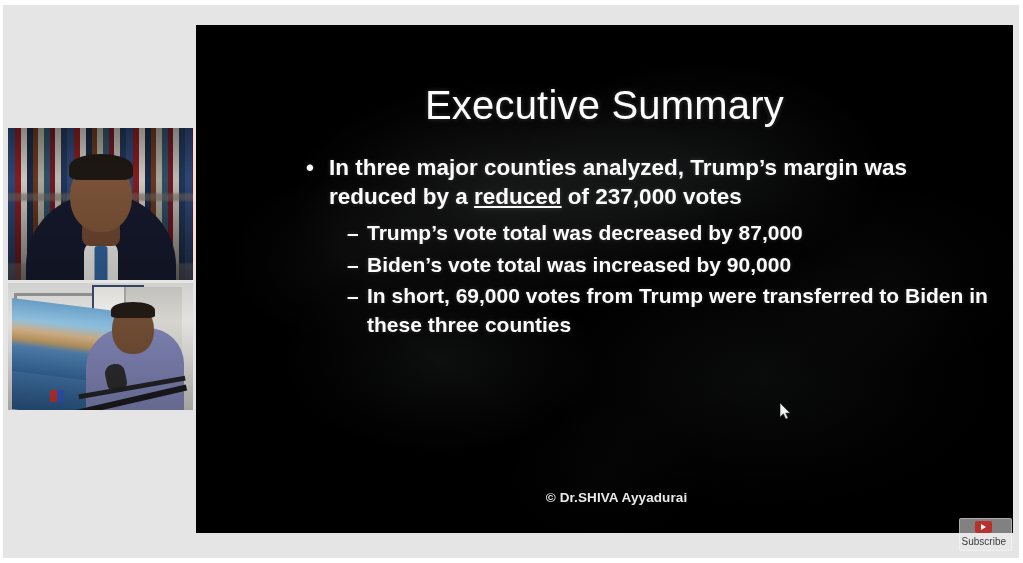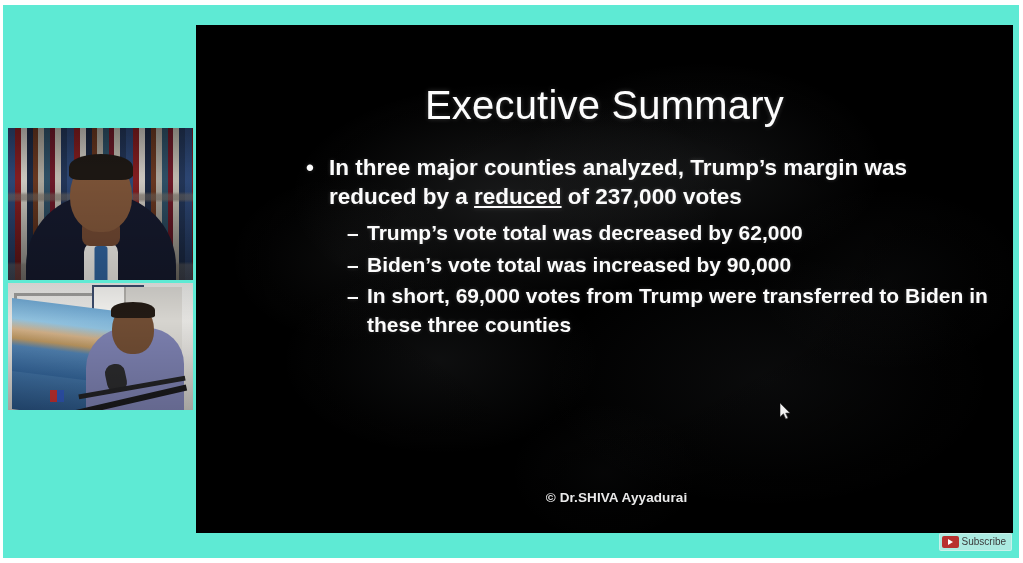--- a/index.html
+++ b/index.html
@@ -22,21 +22,21 @@
     height: 563px;
     background: #ffffff;
     box-sizing: border-box;
   }
   #stage {
     position: absolute;
     left: 3px;
     top: 5px;
     width: 1016px;
     height: 553px;
-    background: #5eead4;
+    background: #e5e5e5;
     overflow: hidden;
   }
 
   
   #slide {
     position: absolute;
     left: 193px;
     top: 20px;
     width: 817px;
     height: 508px;
@@ -129,20 +129,21 @@
     right: 7px;
     bottom: 7px;
     display: flex;
     align-items: center;
     gap: 3px;
     background: rgba(235,235,235,0.55);
     border: 1px solid rgba(255,255,255,0.35);
     border-radius: 2px;
     padding: 2px 5px 2px 2px;
     cursor: pointer;
+    flex-direction: column;
   }
   #yt-play-icon {
     width: 17px;
     height: 12px;
     background: #b8312f;
     border-radius: 2px;
     position: relative;
     flex: 0 0 auto;
   }
   #yt-play-icon::after {
@@ -382,21 +383,21 @@
 
       <div id="bullet-area">
 
         <div class="bullet-row level1">
           <span class="bullet-marker">•</span>
           <span class="bullet-text"><span>In three major counties analyzed, Trump’s margin was reduced by a </span><u>reduced</u><span> of 237,000 votes</span></span>
         </div>
 
         <div class="bullet-row level2">
           <span class="bullet-marker">–</span>
-          <span class="bullet-text">Trump’s vote total was decreased by 62,000</span>
+          <span class="bullet-text">Trump’s vote total was decreased by 87,000</span>
         </div>
 
         <div class="bullet-row level2">
           <span class="bullet-marker">–</span>
           <span class="bullet-text">Biden’s vote total was increased by 90,000</span>
         </div>
 
         <div class="bullet-row level2">
           <span class="bullet-marker">–</span>
           <span class="bullet-text">In short, 69,000 votes from Trump were transferred to Biden in these three counties</span>

